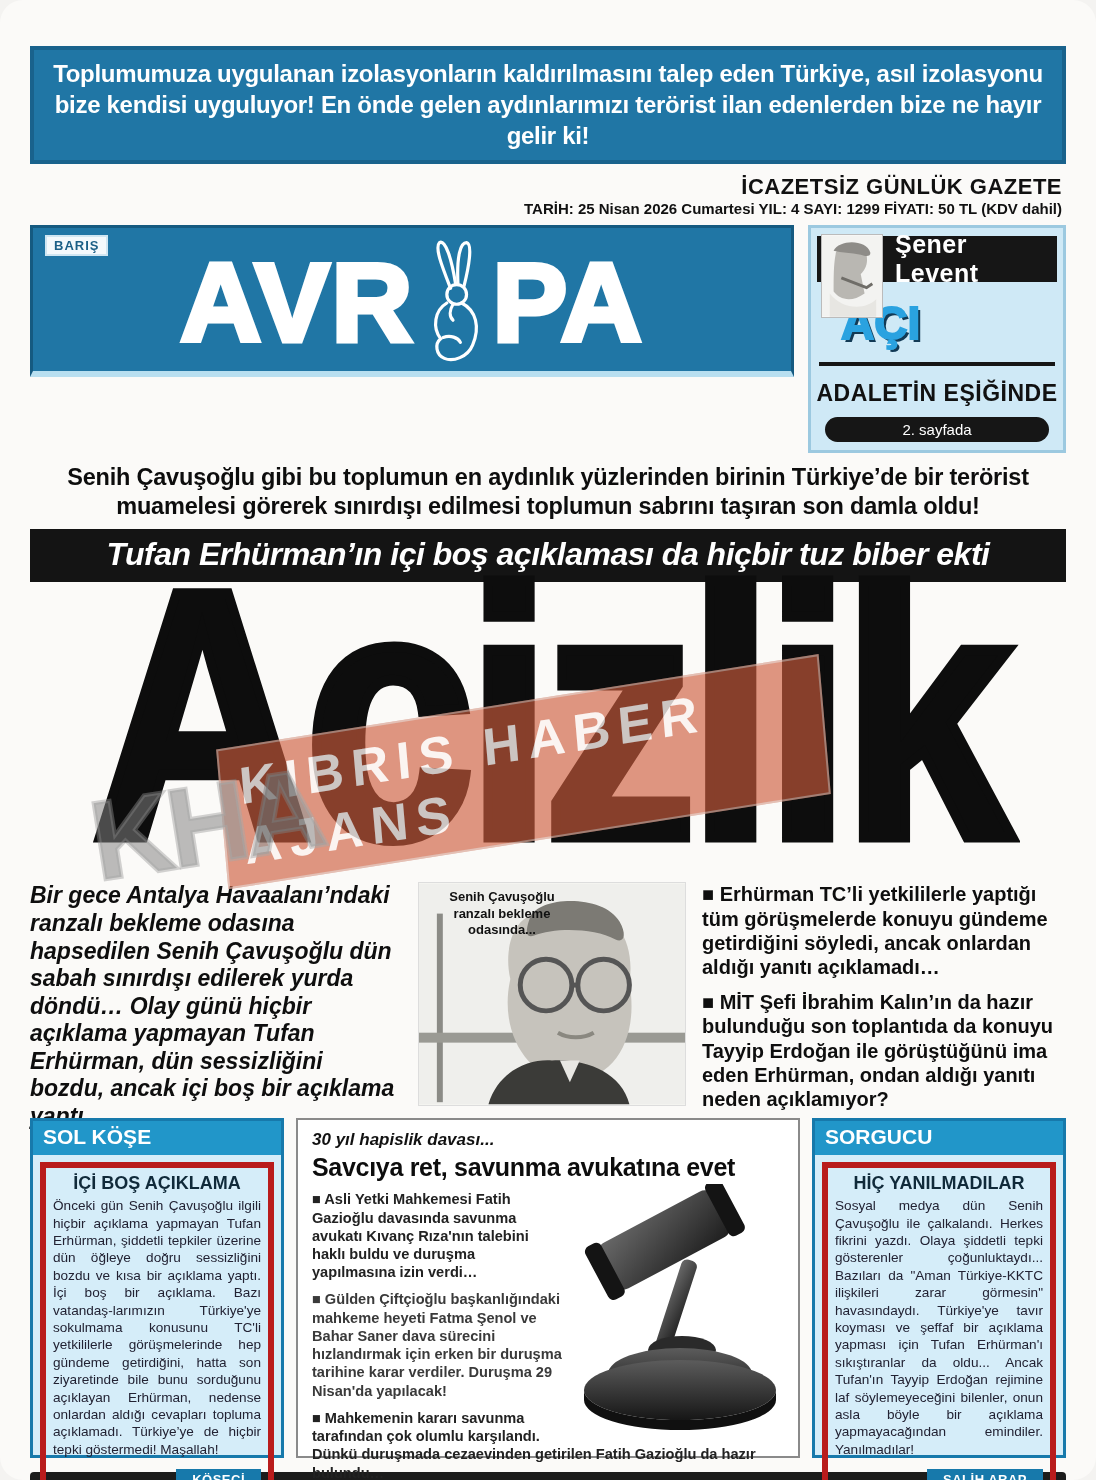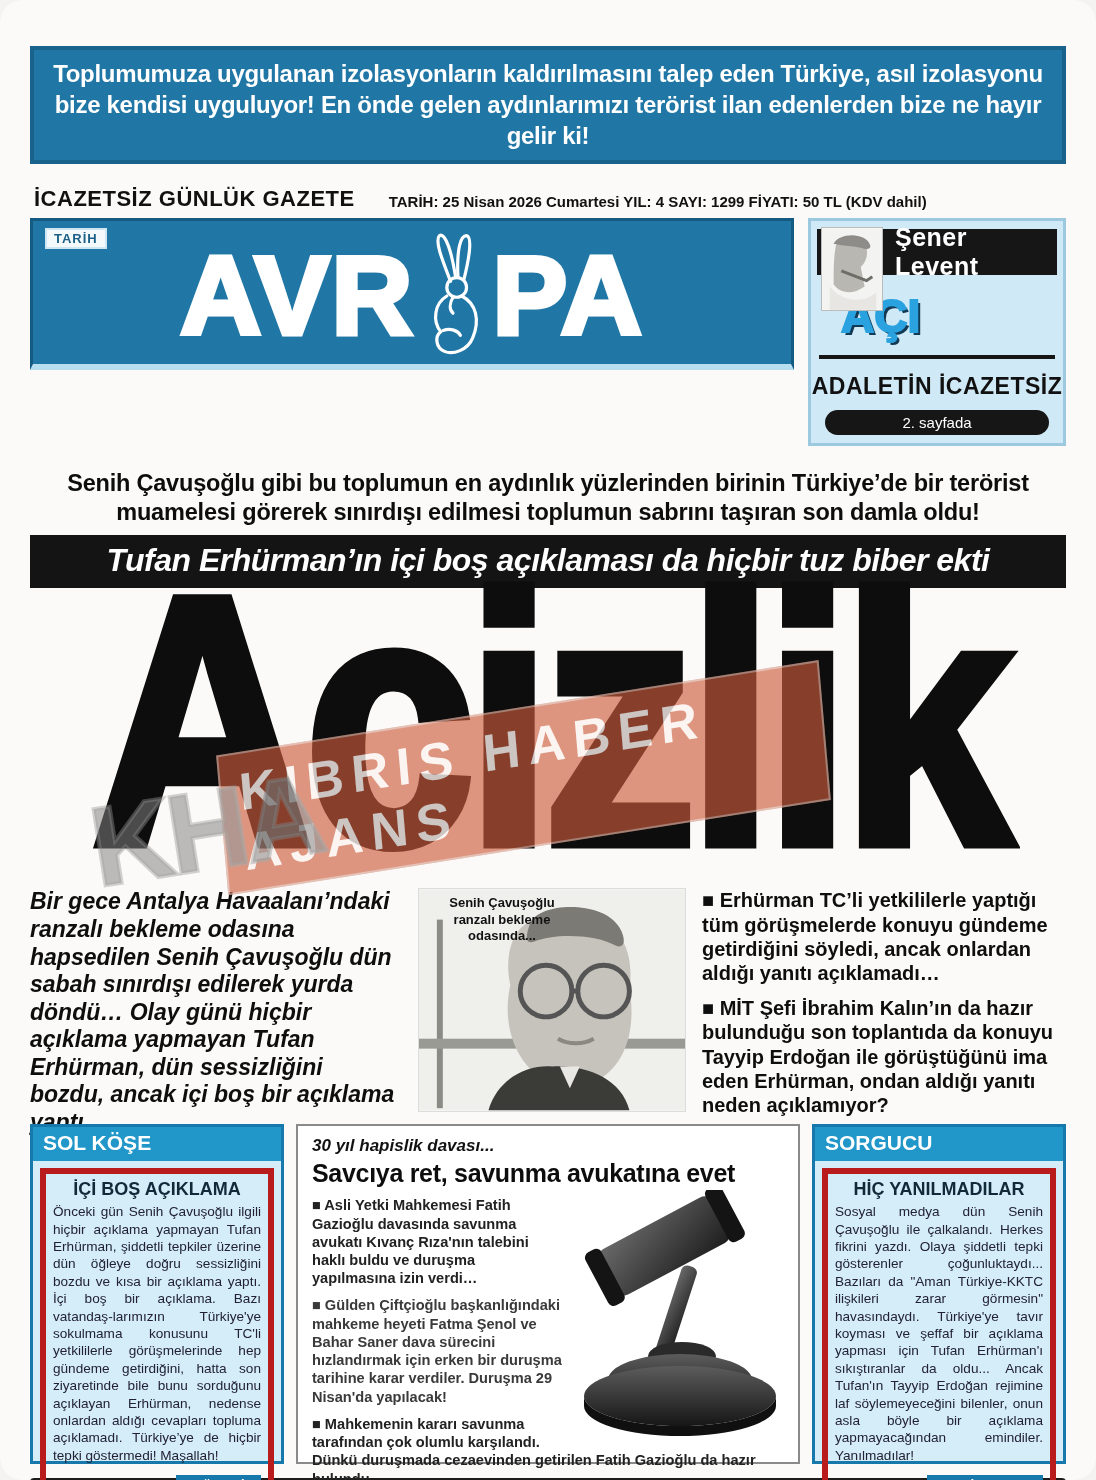--- a/index.html
+++ b/index.html
@@ -5,21 +5,21 @@
   * { margin:0; padding:0; box-sizing:border-box; }
   html,body { width:1096px; height:1480px; background:#f4f3f1; overflow:hidden;
               font-family:"Liberation Sans", sans-serif; }
   .page { width:1096px; height:1480px; background:#fbfaf8; padding:46px 30px 6px 30px; position:relative;border-radius:23px; }
 
   
   .banner { background:#2076a5; border:4px solid #19628c; color:#fff; text-align:center;
             font-weight:bold; font-size:24px; line-height:1.3; padding:8px 14px; letter-spacing:-0.3px; }
 
   
-  .dateline { display:flex; align-items:flex-end; margin-top:22px; padding:0 4px; }
+  .dateline { display:flex; align-items:flex-end; margin-top:10px; padding:0 4px;flex-direction:column; }
   .dl-left { font-size:22px; font-weight:bold; letter-spacing:0.5px; color:#111; }
   .dl-right { font-size:15px; font-weight:bold; color:#111; margin-left:34px; padding-bottom:2px; }
 
   
   .mast-row { display:flex; gap:14px; margin-top:6px; align-items:stretch; }
   .mast-col { flex:1 1 auto; }
   .mast-box { background:#2076a5; border:3px solid #155a80; border-bottom:6px solid #b8dff0;
               height:152px; position:relative; display:flex; align-items:center; justify-content:center; }
   .eski { position:absolute; top:7px; left:12px; background:#f4f9fc; color:#1b5f86; border:2px solid #d0e6f2;
           font-size:13px; font-weight:bold; padding:1px 7px; letter-spacing:1px; }
@@ -35,21 +35,21 @@
                border:1px solid #bbb; }
   .aci-name { text-align:left; font-size:46px; font-weight:bold; color:#2aa2e0; margin-top:14px;
               -webkit-text-stroke:2px #2aa2e0; text-shadow:3px 3px 0 #123a55; padding-left:30px; }
   .aci-div { border-top:4px solid #161616; margin:12px 8px 0 8px; }
   .aci-title { text-align:center; font-size:23px; font-weight:bold; color:#111; margin-top:14px; letter-spacing:0.5px; }
   .aci-pill { background:#161616; color:#fff; font-weight:normal; font-size:15px; text-align:center;
               border-radius:13px; margin:10px 14px 0 14px; padding:4px 0; }
 
   
   .deck { text-align:center; font-size:23.5px; font-weight:bold; color:#0d0d0d; line-height:1.25;
-          margin-top:23px; letter-spacing:-0.2px; }
+          margin-top:10px; letter-spacing:-0.2px; }
   .kicker-bar { background:#141414; color:#fff; font-style:italic; font-weight:bold; font-size:32px;
                 text-align:center; margin-top:8px; padding:7px 0 9px 0; letter-spacing:-0.5px; }
 
   
   .headline-wrap { position:relative; height:296px; margin-top:2px; }
   .acizlik { font-size:300px; font-weight:bold; color:#0d0d0d; -webkit-text-stroke:9px #0d0d0d;
              letter-spacing:-8px; line-height:0.78; text-align:center;
              transform:scale(1.02,1.18); transform-origin:50% 18%; white-space:nowrap; }
   .watermark { position:absolute; left:55px; top:188px; width:760px; transform:rotate(-9deg);
                transform-origin:left bottom; opacity:0.82; }
@@ -112,21 +112,21 @@
   </div>
 
   <div class="dateline">
     <span class="dl-left">İCAZETSİZ GÜNLÜK GAZETE</span>
     <span class="dl-right">TARİH: 25 Nisan 2026 Cumartesi  YIL: 4 SAYI: 1299 FİYATI: 50 TL (KDV dahil)</span>
   </div>
 
   <div class="mast-row">
     <div class="mast-col">
       <div class="mast-box">
-        <span class="eski">TARİH</span>
+        <span class="eski">BARIŞ</span>
         <div class="mast-name">
           <span>AVR</span>
           <svg class="rabbit" viewBox="0 0 60 104">
             <g fill="none" stroke="#ffffff" stroke-width="2.6" stroke-linecap="round">
               <path d="M28 40 C21 22 15 7 19 3 C24 0 29 17 32 36"></path>
               <path d="M34 36 C33 14 36 3 41 3 C46 4 43 22 39 38"></path>
               <circle cx="33" cy="45" r="8"></circle>
               <path d="M37 52 C49 58 52 72 46 86 C42 96 30 100 23 97 C16 94 15 85 20 81 C13 72 15 58 25 52"></path>
               <path d="M30 53 C27 58 27 63 30 66"></path>
               <path d="M22 80 C28 78 34 80 36 84"></path>
@@ -145,21 +145,21 @@
         <svg class="ph" viewBox="0 0 62 84">
           <rect width="62" height="84" fill="#f3f3f1"></rect>
           <path d="M14 20 C14 8 44 6 46 20 C48 30 44 36 40 40 L44 60 C30 70 18 66 12 58 C12 44 12 30 14 20 Z" fill="#b9b7b2"></path>
           <path d="M12 16 C18 4 46 4 50 18 C50 22 46 22 40 20 C30 18 20 18 12 16 Z" fill="#8e8c88"></path>
           <path d="M20 44 L46 54 L52 50" stroke="#6f6d68" stroke-width="3" fill="none"></path>
           <path d="M8 60 C20 76 44 78 56 66 L56 84 L8 84 Z" fill="#e7e6e2"></path>
         </svg>
       </div>
       <div class="aci-name">AÇI</div>
       <div class="aci-div"></div>
-      <div class="aci-title">ADALETİN İCAZETSİZ</div>
+      <div class="aci-title">ADALETİN EŞİĞİNDE</div>
       <div class="aci-pill">2. sayfada</div>
     </div>
   </div>
 
   <div class="deck">Senih Çavuşoğlu gibi bu toplumun en aydınlık yüzlerinden birinin Türkiye’de bir terörist muamelesi görerek sınırdışı edilmesi toplumun sabrını taşıran son damla oldu!</div>
 
   <div class="kicker-bar">Tufan Erhürman’ın içi boş açıklaması da hiçbir tuz biber ekti</div>
 
   <div class="headline-wrap">
     <h1 class="acizlik">Acizlik</h1>

